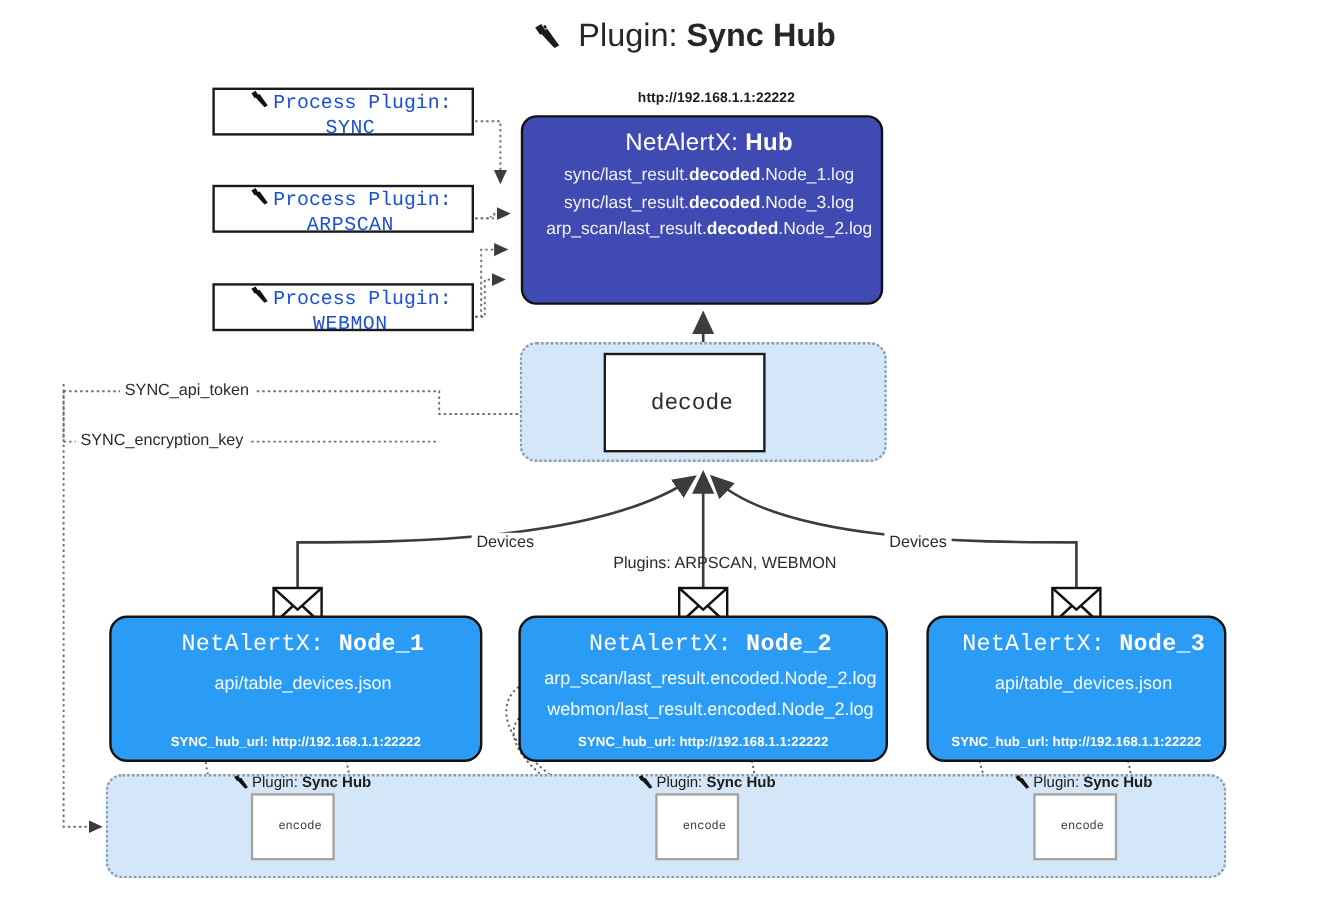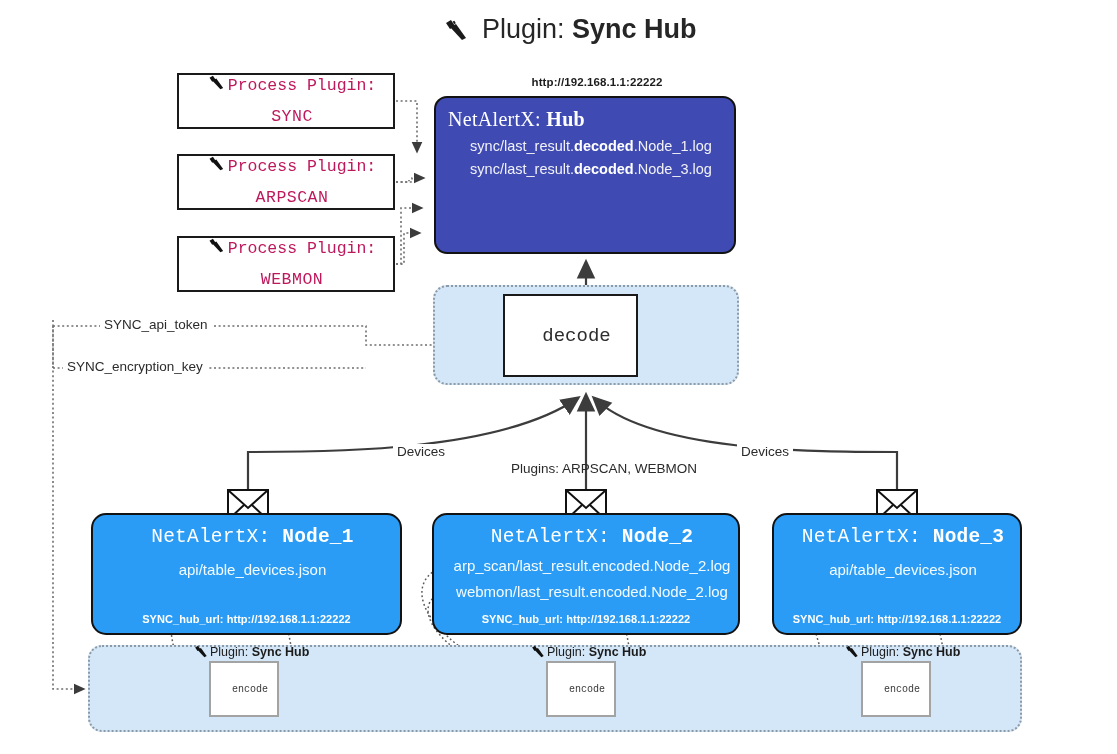--- a/index.html
+++ b/index.html
@@ -7,32 +7,32 @@
        font-family:"Liberation Sans",sans-serif;color:#2b2b2b;}
   .abs{position:absolute;padding-left:12px;}
   svg.layer{position:absolute;left:0;top:0;width:1117px;height:754px;pointer-events:none;}
 
   
   #page-title{left:0;top:14px;width:1117px;text-align:center;font-size:27px;color:#262626;}
   #page-title .plug{display:inline-block;vertical-align:-3px;margin-right:4px;}
   #page-title .b{font-weight:bold;}
 
   
-  .proc-box{width:218px;height:56px;border:2px solid #1a1a1a;background:#fff;
-            font-family:"Liberation Mono",monospace;font-size:16.5px;color:#be185d;
-            display:flex;flex-direction:column;align-items:center;justify-content:space-between;
+  .proc-box{width:218px;height:40px;border:2px solid #1a1a1a;background:#fff;
+            font-family:"Liberation Mono",monospace;font-size:16.5px;color:#1d4ed8;
+            display:flex;flex-direction:column;align-items:center;justify-content:flex-start;
             line-height:1.28;box-sizing:border-box;}
   .proc-box .l1{display:flex;align-items:center;gap:2px;}
   .proc-box .l2{letter-spacing:.5px;}
 
   
   #hub-box{left:434px;top:96px;width:302px;height:158px;background:#3f4bb3;
            border:2.5px solid #121212;border-radius:13px;box-sizing:border-box;
            color:#ffffff;}
-  #hub-title{margin-top:10px;text-align:left;font-family:Liberation Serif, serif;
+  #hub-title{margin-top:10px;text-align:center;font-family:Liberation Sans, sans-serif;
              font-size:20px;letter-spacing:.3px;}
   #hub-title .b{font-weight:bold;}
   .hub-line{font-size:14.5px;color:#f2f2f5;text-align:center;margin-top:7px;white-space:nowrap;}
   .hub-line.tight{margin-top:6px;}
   .hub-line b{font-weight:bold;color:#ffffff;}
   #hub-url{left:434px;top:76px;width:302px;text-align:center;font-size:11.5px;
            font-weight:bold;color:#1d1d1d;letter-spacing:.1px;}
 
   
   .blue-pane{background:#d4e7f8;border:2px dotted #8c9aa6;border-radius:14px;box-sizing:border-box;}
@@ -199,20 +199,21 @@
 </div>
 
 <div class="abs" id="hub-url">http://192.168.1.1:22222</div>
 <div class="abs" id="hub-box">
   <div id="hub-title">
     <span>NetAlertX:</span>
     <span class="b">Hub</span>
   </div>
   <div class="hub-line"><span>sync/last_result.</span><b>decoded</b><span>.Node_1.log</span></div>
   <div class="hub-line"><span>sync/last_result.</span><b>decoded</b><span>.Node_3.log</span></div>
+  <div class="hub-line tight"><span>arp_scan/last_result.</span><b>decoded</b><span>.Node_2.log</span></div>
 </div>
 
 <div class="abs blue-pane" id="decode-pane"></div>
 <div class="abs" id="decode-box">decode</div>
 
 <div class="abs edge-label" style="left:100px;top:317px;">SYNC_api_token</div>
 <div class="abs edge-label" style="left:63px;top:359px;">SYNC_encryption_key</div>
 
 <div class="abs edge-label" style="left:393px;top:444px;">Devices</div>
 <div class="abs edge-label" style="left:737px;top:444px;">Devices</div>

